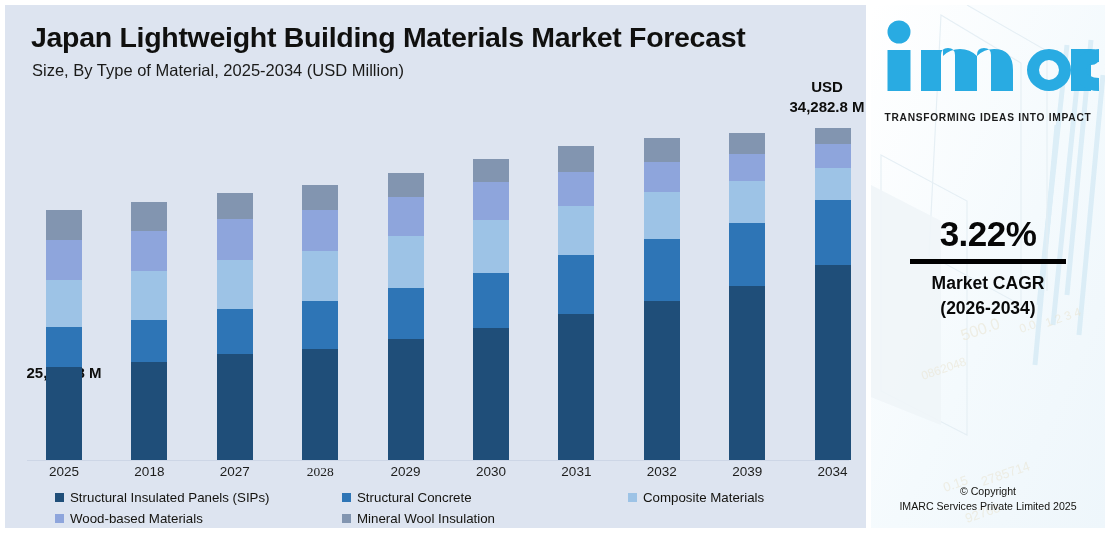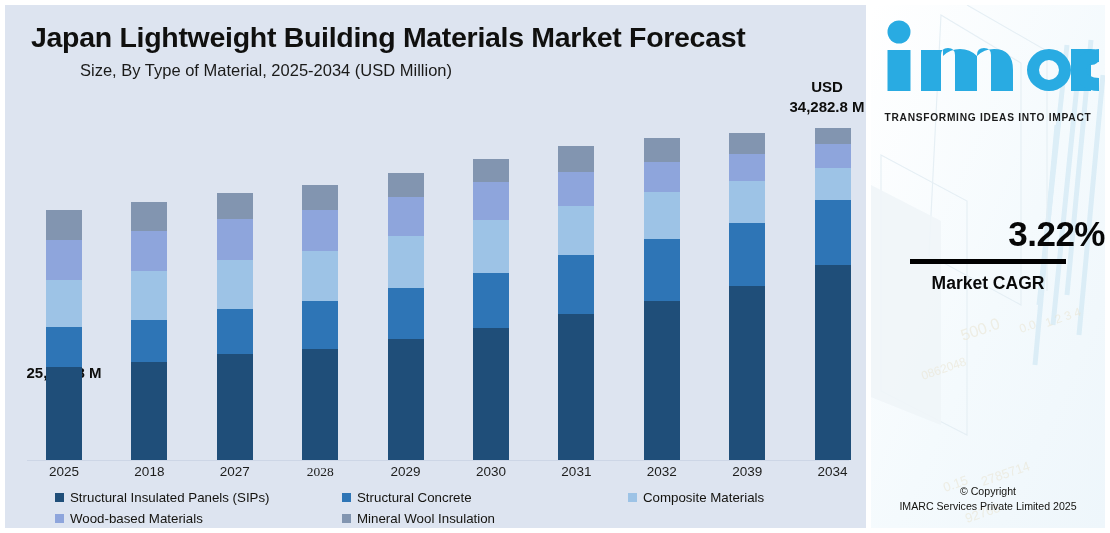--- a/index.html
+++ b/index.html
@@ -15,21 +15,21 @@
     position:absolute;left:5px;top:5px;width:861px;height:523px;
     background:#dde4f0;overflow:hidden;
   }
   .title{
     position:absolute;left:26px;top:16px;
     font-size:28.5px;font-weight:bold;color:#10100f;
     letter-spacing:-0.3px;white-space:nowrap;
   }
   .subtitle{
     position:absolute;left:27px;top:56px;
-    font-size:16.5px;color:#1a1a19;white-space:nowrap;margin-left:48px;
+    font-size:16.5px;color:#1a1a19;white-space:nowrap;
   }
 
   
   .callout{
     position:absolute;text-align:center;
     font-size:15px;font-weight:bold;color:#0d0d0c;line-height:1.32;
   }
   .callout.first{left:8px;top:338px;width:102px;}
   .callout.last{left:768px;top:72px;width:108px;}
 
@@ -69,21 +69,21 @@
     background:#fdfefe;overflow:hidden;
   }
   .bg-art{position:absolute;inset:0;}
   .logo-wrap{position:absolute;left:0;top:14px;width:234px;text-align:center;}
   .logo-mark{display:block;margin:0 auto;}
   .tagline{
     margin-top:19px;font-size:10.2px;font-weight:bold;color:#1a1a1a;
     letter-spacing:0.72px;
   }
   .cagr-val{
-    position:absolute;left:0;top:209px;width:234px;text-align:right;
+    position:absolute;left:0;top:209px;width:234px;text-align:center;
     font-size:35px;font-weight:bold;color:#070707;letter-spacing:-0.5px;
   }
   .cagr-rule{
     position:absolute;left:39px;top:254px;width:156px;height:5px;background:#000;
   }
   .cagr-label{
     position:absolute;left:0;top:266px;width:234px;text-align:center;
     font-size:17.5px;font-weight:bold;color:#090909;line-height:1.42;
   }
   .copyright{
@@ -271,20 +271,21 @@
         <path d="M196 51 a26 21 0 0 1 26-21 v13 a13 8 0 0 0 -13 8 a13 8 0 0 0 13 8 v13
                  a26 21 0 0 1 -26 -21 Z" fill="#29abe2"></path>
       </svg>
       <div class="tagline">TRANSFORMING IDEAS INTO IMPACT</div>
     </div>
 
     <div class="cagr-val">3.22%</div>
     <div class="cagr-rule"></div>
     <div class="cagr-label">
       <div>Market CAGR</div>
+      <div>(2026-2034)</div>
     </div>
 
     <div class="copyright">
       <div>© Copyright</div>
       <div>IMARC Services Private Limited 2025</div>
     </div>
   </div>
 </div>
 
 </body></html>

